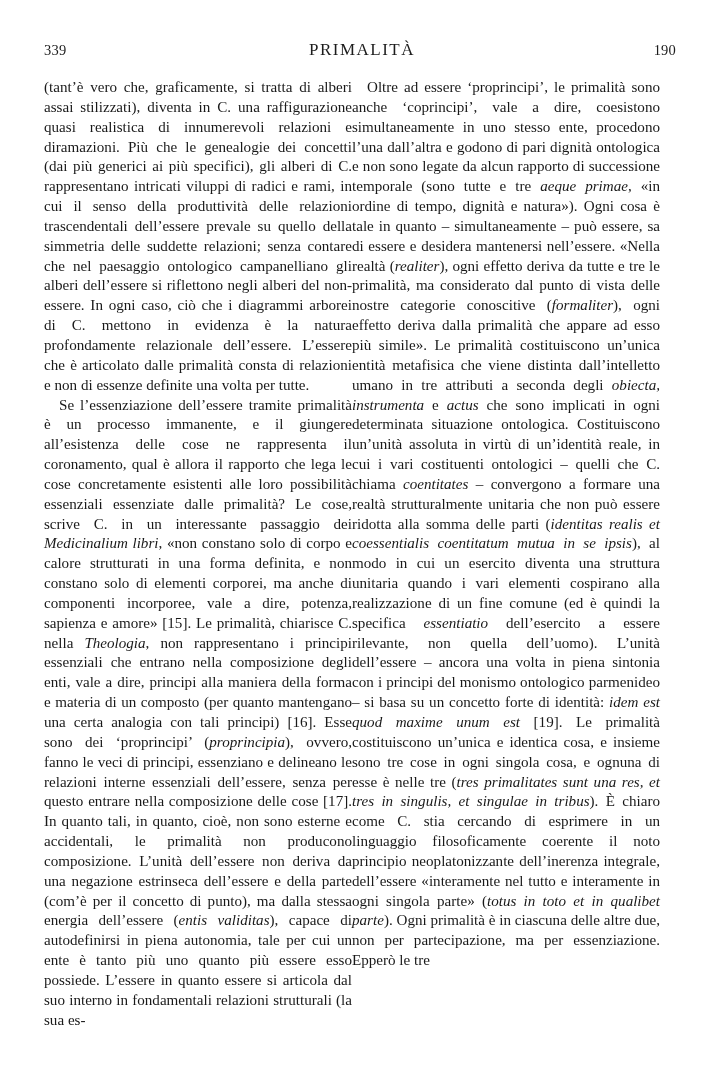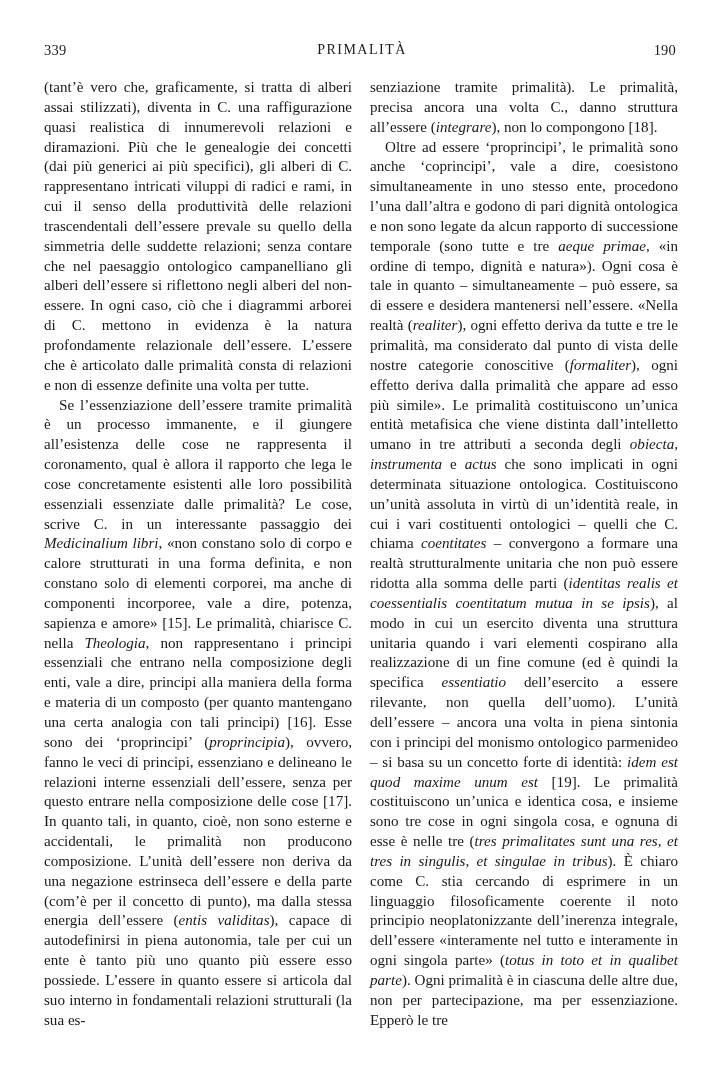--- a/index.html
+++ b/index.html
@@ -38,33 +38,32 @@
     letter-spacing: 0.2px;
   }
   .folio-left  { left: 0; }
   .folio-right { right: 0; }
   .head-title {
     position: absolute;
     left: 4px;
     right: 0;
     top: 1px;
     text-align: center;
-    font-size: 14px;
+    font-size: 17px;
     line-height: 18px;
     letter-spacing: 1.5px;
     color: #1c1c1c;
   }
   .columns {
     position: absolute;
     left: 44px;
     top: 78px;
     width: 634px;
     display: flex;
     flex-direction: row;
-    gap: 18px;
   }
   .col {
     width: 308px;
     font-size: 15.1px;
     line-height: 19.85px;
     text-align: justify;
     text-justify: inter-word;
     hyphens: manual;
     color: #191919;
   }
@@ -93,18 +92,17 @@
     <span class="head-title">PRIMALITÀ</span>
     <span class="folio folio-right">190</span>
   </div>
 
   <div class="columns">
     <div class="col" id="col-left">
         <p><span>(tant’è vero che, graficamente, si tratta di alberi assai stilizzati), diventa in C. una raffigurazione quasi realistica di innumerevoli relazioni e diramazioni. Più che le genealogie dei concetti (dai più generici ai più specifici), gli alberi di C. rappresentano intricati viluppi di radici e rami, in cui il senso della produttività delle relazioni trascendentali dell’essere prevale su quello della simmetria delle suddette relazioni; senza contare che nel paesaggio ontologico campanelliano gli alberi dell’essere si riflettono negli alberi del non-essere. In ogni caso, ciò che i diagrammi arborei di C. mettono in evidenza è la natura profondamente relazionale dell’essere. L’essere che è articolato dalle primalità consta di relazioni e non di essenze definite una volta per tutte.</span></p>
         <p class="indent"><span>Se l’essenziazione dell’essere tramite primalità è un processo immanente, e il giungere all’esistenza delle cose ne rappresenta il coronamento, qual è allora il rapporto che lega le cose concretamente esistenti alle loro possibilità essenziali essenziate dalle primalità? Le cose, scrive C. in un interessante passaggio dei </span><i>Medicinalium libri</i><span>, «non constano solo di corpo e calore strutturati in una forma definita, e non constano solo di elementi corporei, ma anche di componenti incorporee, vale a dire, potenza, sapienza e amore» [15]. Le primalità, chiarisce C. nella </span><i>Theologia</i><span>, non rappresentano i principi essenziali che entrano nella composizione degli enti, vale a dire, principi alla maniera della forma e materia di un composto (per quanto mantengano una certa analogia con tali principi) [16]. Esse sono dei ‘proprincipi’ (</span><i>proprincipia</i><span>), ovvero, fanno le veci di principi, essenziano e delineano le relazioni interne essenziali dell’essere, senza per questo entrare nella composizione delle cose [17]. In quanto tali, in quanto, cioè, non sono esterne e accidentali, le primalità non producono composizione. L’unità dell’essere non deriva da una negazione estrinseca dell’essere e della parte (com’è per il concetto di punto), ma dalla stessa energia dell’essere (</span><i>entis validitas</i><span>), capace di autodefinirsi in piena autonomia, tale per cui un ente è tanto più uno quanto più essere esso possiede. L’essere in quanto essere si articola dal suo interno in fondamentali relazioni strutturali (la sua es-</span></p>
       </div>
     <div class="col" id="col-right">
-        <p><span>senziazione tramite primalità). Le primalità, precisa ancora una volta C., danno struttura all’essere (</span><i>integrare</i><span>), non lo compongono [18].</span></p>
         <p class="indent"><span>Oltre ad essere ‘proprincipi’, le primalità sono anche ‘coprincipi’, vale a dire, coesistono simultaneamente in uno stesso ente, procedono l’una dall’altra e godono di pari dignità ontologica e non sono legate da alcun rapporto di successione temporale (sono tutte e tre </span><i>aeque primae</i><span>, «in ordine di tempo, dignità e natura»). Ogni cosa è tale in quanto – simultaneamente – può essere, sa di essere e desidera mantenersi nell’essere. «Nella realtà (</span><i>realiter</i><span>), ogni effetto deriva da tutte e tre le primalità, ma considerato dal punto di vista delle nostre categorie conoscitive (</span><i>formaliter</i><span>), ogni effetto deriva dalla primalità che appare ad esso più simile». Le primalità costituiscono un’unica entità metafisica che viene distinta dall’intelletto umano in tre attributi a seconda degli </span><i>obiecta, instrumenta</i><span> e </span><i>actus</i><span> che sono implicati in ogni determinata situazione ontologica. Costituiscono un’unità assoluta in virtù di un’identità reale, in cui i vari costituenti ontologici – quelli che C. chiama </span><i>coentitates</i><span> – convergono a formare una realtà strutturalmente unitaria che non può essere ridotta alla somma delle parti (</span><i>identitas realis et coessentialis coentitatum mutua in se ipsis</i><span>), al modo in cui un esercito diventa una struttura unitaria quando i vari elementi cospirano alla realizzazione di un fine comune (ed è quindi la specifica </span><i>essentiatio</i><span> dell’esercito a essere rilevante, non quella dell’uomo). L’unità dell’essere – ancora una volta in piena sintonia con i principi del monismo ontologico parmenideo – si basa su un concetto forte di identità: </span><i>idem est quod maxime unum est</i><span> [19]. Le primalità costituiscono un’unica e identica cosa, e insieme sono tre cose in ogni singola cosa, e ognuna di esse è nelle tre (</span><i>tres primalitates sunt una res, et tres in singulis, et singulae in tribus</i><span>). È chiaro come C. stia cercando di esprimere in un linguaggio filosoficamente coerente il noto principio neoplatonizzante dell’inerenza integrale, dell’essere «interamente nel tutto e interamente in ogni singola parte» (</span><i>totus in toto et in qualibet parte</i><span>). Ogni primalità è in ciascuna delle altre due, non per partecipazione, ma per essenziazione. Epperò le tre</span></p>
       </div>
   </div>
 
 </div>
 
 </body></html>

